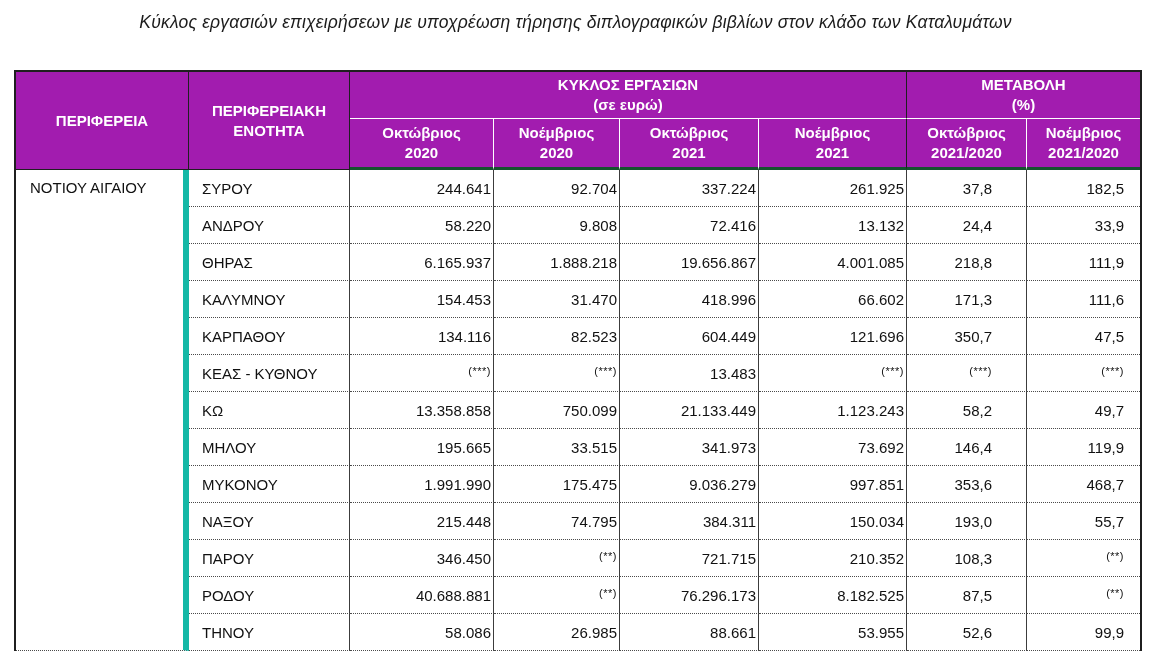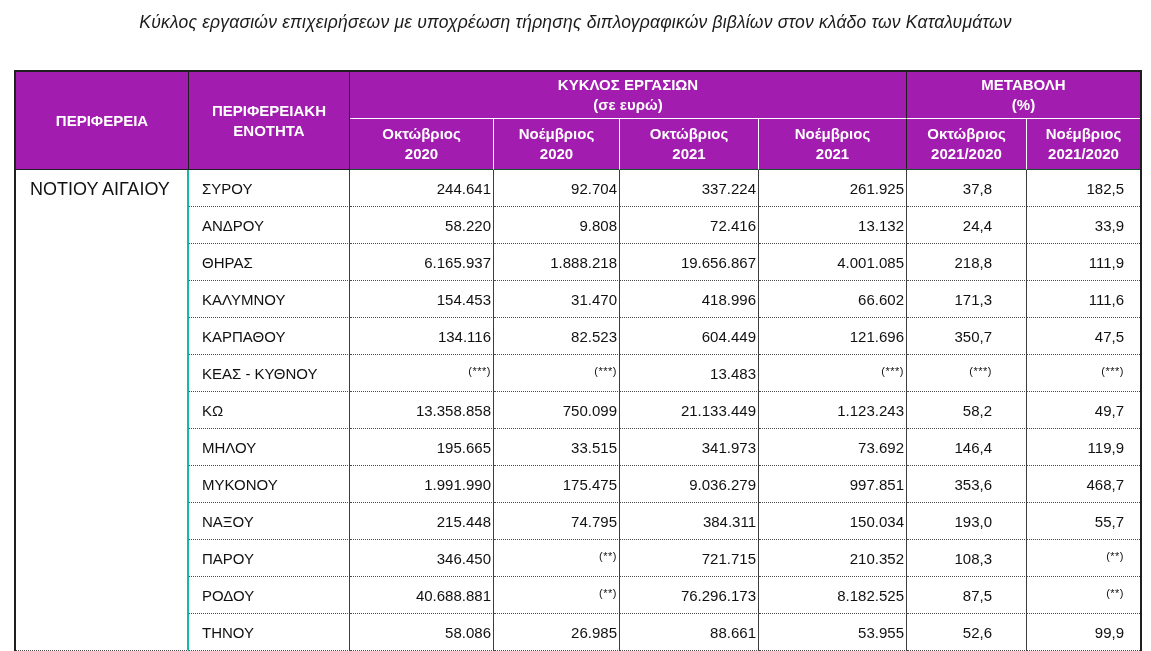--- a/index.html
+++ b/index.html
@@ -65,41 +65,41 @@
   .th-turnover {
     border-right: 1px solid #1f1f1f;
     border-bottom: 1px solid #ffffff;
   }
   .th-change {
     border-right: 0;
     border-bottom: 1px solid #ffffff;
   }
   .th-sub {
     border-right: 1px solid #ffffff;
-    border-bottom: 1px solid #14532d;
+    border-bottom: 3px solid #14532d;
   }
   .th-sub.group-end { border-right: 1px solid #1f1f1f; }
   .th-sub.table-end { border-right: 0; }
   
   tbody tr { height: 37px; }
   tbody td {
     box-sizing: border-box;
     font-size: 15px;
     color: #111111;
     vertical-align: middle;
     border-right: 1px solid #3c3c3c;
     border-bottom: 1px dotted #4a4a4a;
     background: #ffffff;
     overflow: hidden;
   }
   td.region-cell {
     vertical-align: top;
     padding: 9px 4px 0 14px;
-    border-right: 2px solid #14b8a6;
-    font-size: 18px;
+    border-right: 6px solid #14b8a6;
+    font-size: 15px;
   }
   td.unit-cell {
     text-align: left;
     padding-left: 13px;
     padding-right: 16px;
   }
   td.val-cell { text-align: right; }
   td.colv0, td.colv1, td.colv2, td.colv3 { padding-right: 2px; }
   td.colv4 { padding-right: 34px; }
   td.colv5 { padding-right: 16px; }

